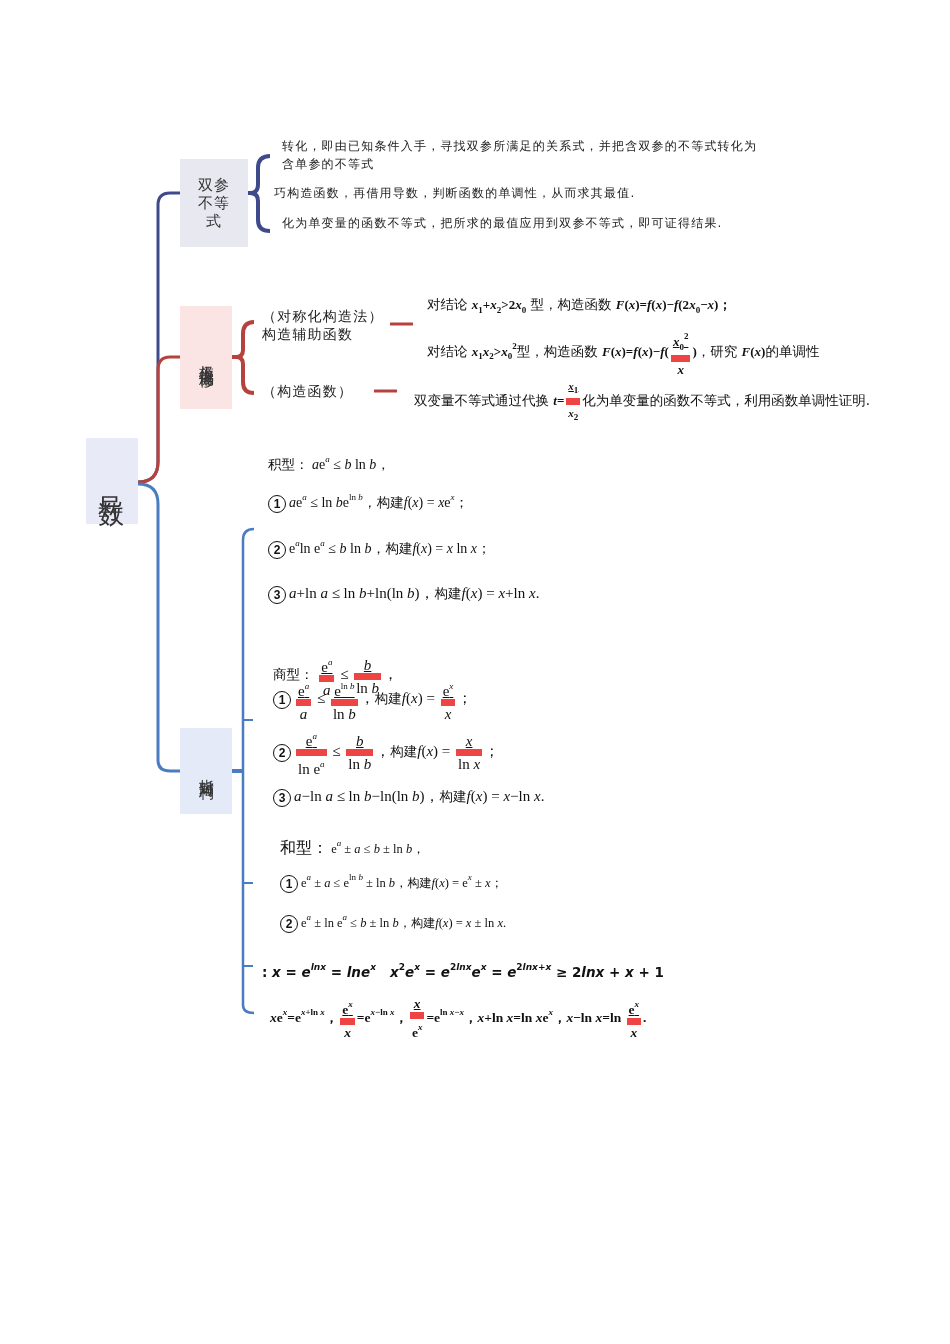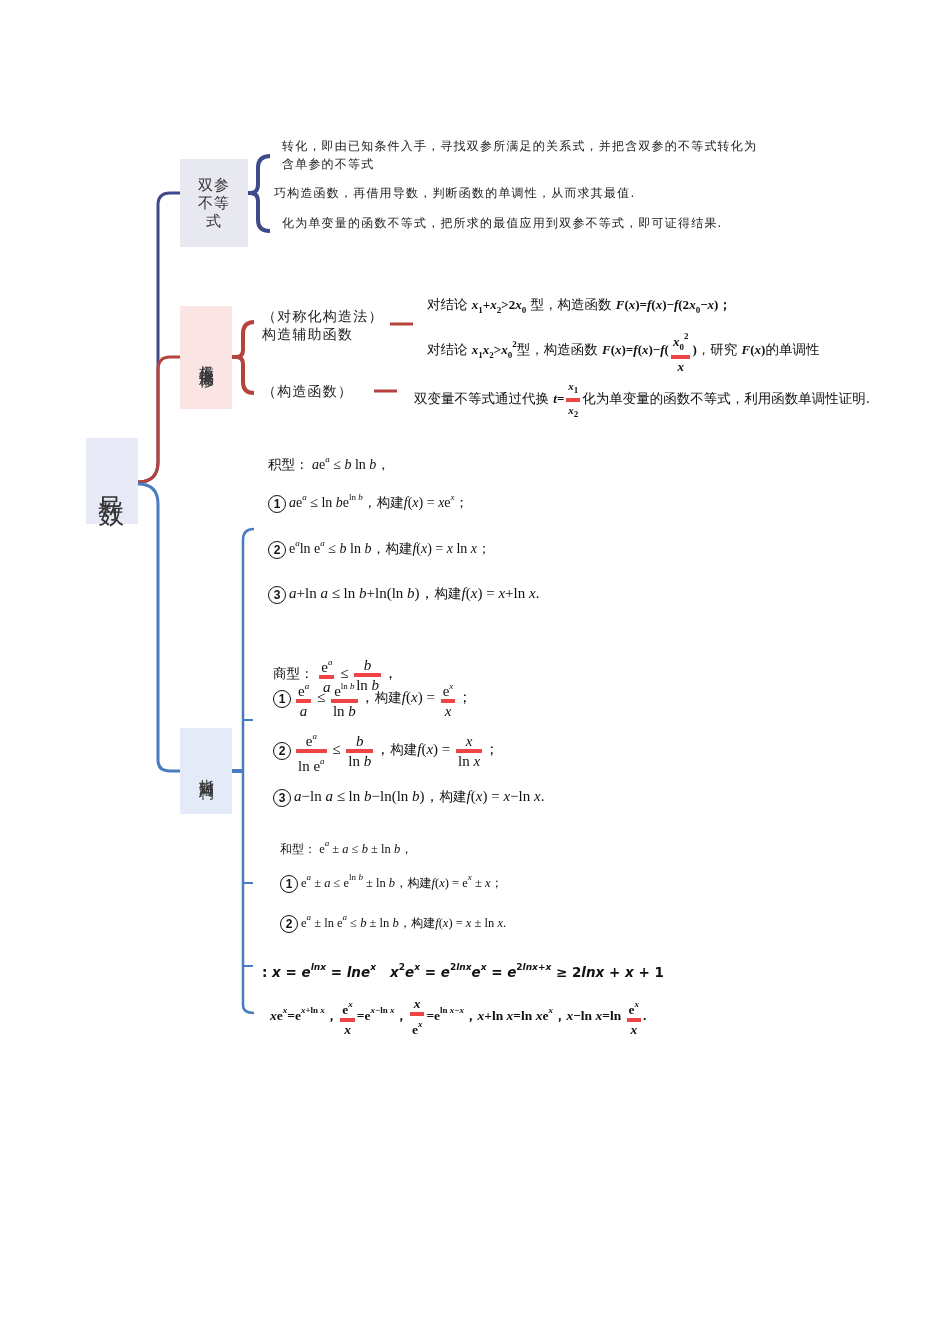--- a/index.html
+++ b/index.html
@@ -6,21 +6,21 @@
   body { width:950px; height:1344px; position:relative; overflow:hidden;
          font-family:"DejaVu Sans", sans-serif; color:#222; }
   .box { position:absolute; display:flex; align-items:center; justify-content:center;
          text-align:center; color:#333; }
   .vtext { writing-mode:vertical-rl; text-orientation:upright; letter-spacing:2px; }
   .txt { position:absolute; font-size:12px; line-height:18px; color:#222; letter-spacing:1.2px; }
   .math { position:absolute; font-family:"Liberation Serif", serif; font-size:14px; color:#111; white-space:nowrap; }
   .math b.cn { font-family:"DejaVu Sans", sans-serif; font-weight:normal; font-size:13.5px; }
   .frac { display:inline-block; vertical-align:middle; text-align:center; margin:0 2px; }
   .frac > span { display:block; line-height:16px; padding:0 2px; }
-  .frac > span.num { border-bottom:4px solid #ef4444; }
+  .frac > span.num { border-bottom:7px solid #ef4444;text-decoration:underline; }
   sup { font-size:9px; vertical-align:7px; }
   sub { font-size:9px; }
   .circ { display:inline-block; width:16px; height:16px; border:1.5px solid #111; border-radius:50%;
           font-family:"Liberation Sans", sans-serif; font-weight:bold; font-size:12px; line-height:16px;
           text-align:center; margin-right:3px; vertical-align:middle; }
   i { font-style:italic; }
   svg { position:absolute; left:0; top:0; }
 </style>
 </head>
 <body>
@@ -107,21 +107,21 @@
 <div class="math" style="left:273px;top:728px;font-size:15px;">
   <span class="circ">2</span><span class="frac"><span class="num">e<sup><i>a</i></sup></span><span>ln e<sup><i>a</i></sup></span></span> ≤
   <span class="frac"><span class="num"><i>b</i></span><span>ln <i>b</i></span></span>，<b class="cn">构建</b><i>f</i>(<i>x</i>) =
   <span class="frac"><span class="num"><i>x</i></span><span>ln <i>x</i></span></span>；
 </div>
 <div class="math" style="left:273px;top:787px;font-size:15px;">
   <span class="circ">3</span><i>a</i>−ln <i>a</i> ≤ ln <i>b</i>−ln(ln <i>b</i>)，<b class="cn">构建</b><i>f</i>(<i>x</i>) = <i>x</i>−ln <i>x</i>.
 </div>
 
 <div class="math" style="left:280px;top:838px;font-size:12.5px;">
-  <b class="cn" style="font-size:12px;margin-top:29px;">和型：</b> e<sup><i>a</i></sup> ± <i>a</i> ≤ <i>b</i> ± ln <i>b</i>，
+  <b class="cn" style="font-size:16px;margin-top:29px;">和型：</b> e<sup><i>a</i></sup> ± <i>a</i> ≤ <i>b</i> ± ln <i>b</i>，
 </div>
 <div class="math" style="left:280px;top:872px;font-size:12.5px;">
   <span class="circ">1</span>e<sup><i>a</i></sup> ± <i>a</i> ≤ e<sup>ln <i>b</i></sup> ± ln <i>b</i>，<b class="cn" style="font-size:12px;">构建</b><i>f</i>(<i>x</i>) = e<sup><i>x</i></sup> ± <i>x</i>；
 </div>
 <div class="math" style="left:280px;top:912px;font-size:12.5px;">
   <span class="circ">2</span>e<sup><i>a</i></sup> ± ln e<sup><i>a</i></sup> ≤ <i>b</i> ± ln <i>b</i>，<b class="cn" style="font-size:12px;">构建</b><i>f</i>(<i>x</i>) = <i>x</i> ± ln <i>x</i>.
 </div>
 
 <div class="math" style="left:262px;top:962px;font-weight:bold;font-size:13.5px;font-family:'DejaVu Sans',sans-serif;">
   : <i>x</i> = <i>e</i><sup><i>lnx</i></sup> = <i>lne</i><sup><i>x</i></sup>&nbsp;&nbsp; <i>x</i><sup>2</sup><i>e</i><sup><i>x</i></sup> = <i>e</i><sup>2<i>lnx</i></sup><i>e</i><sup><i>x</i></sup> = <i>e</i><sup>2<i>lnx</i>+<i>x</i></sup> ≥ 2<i>lnx</i> + <i>x</i> + 1

